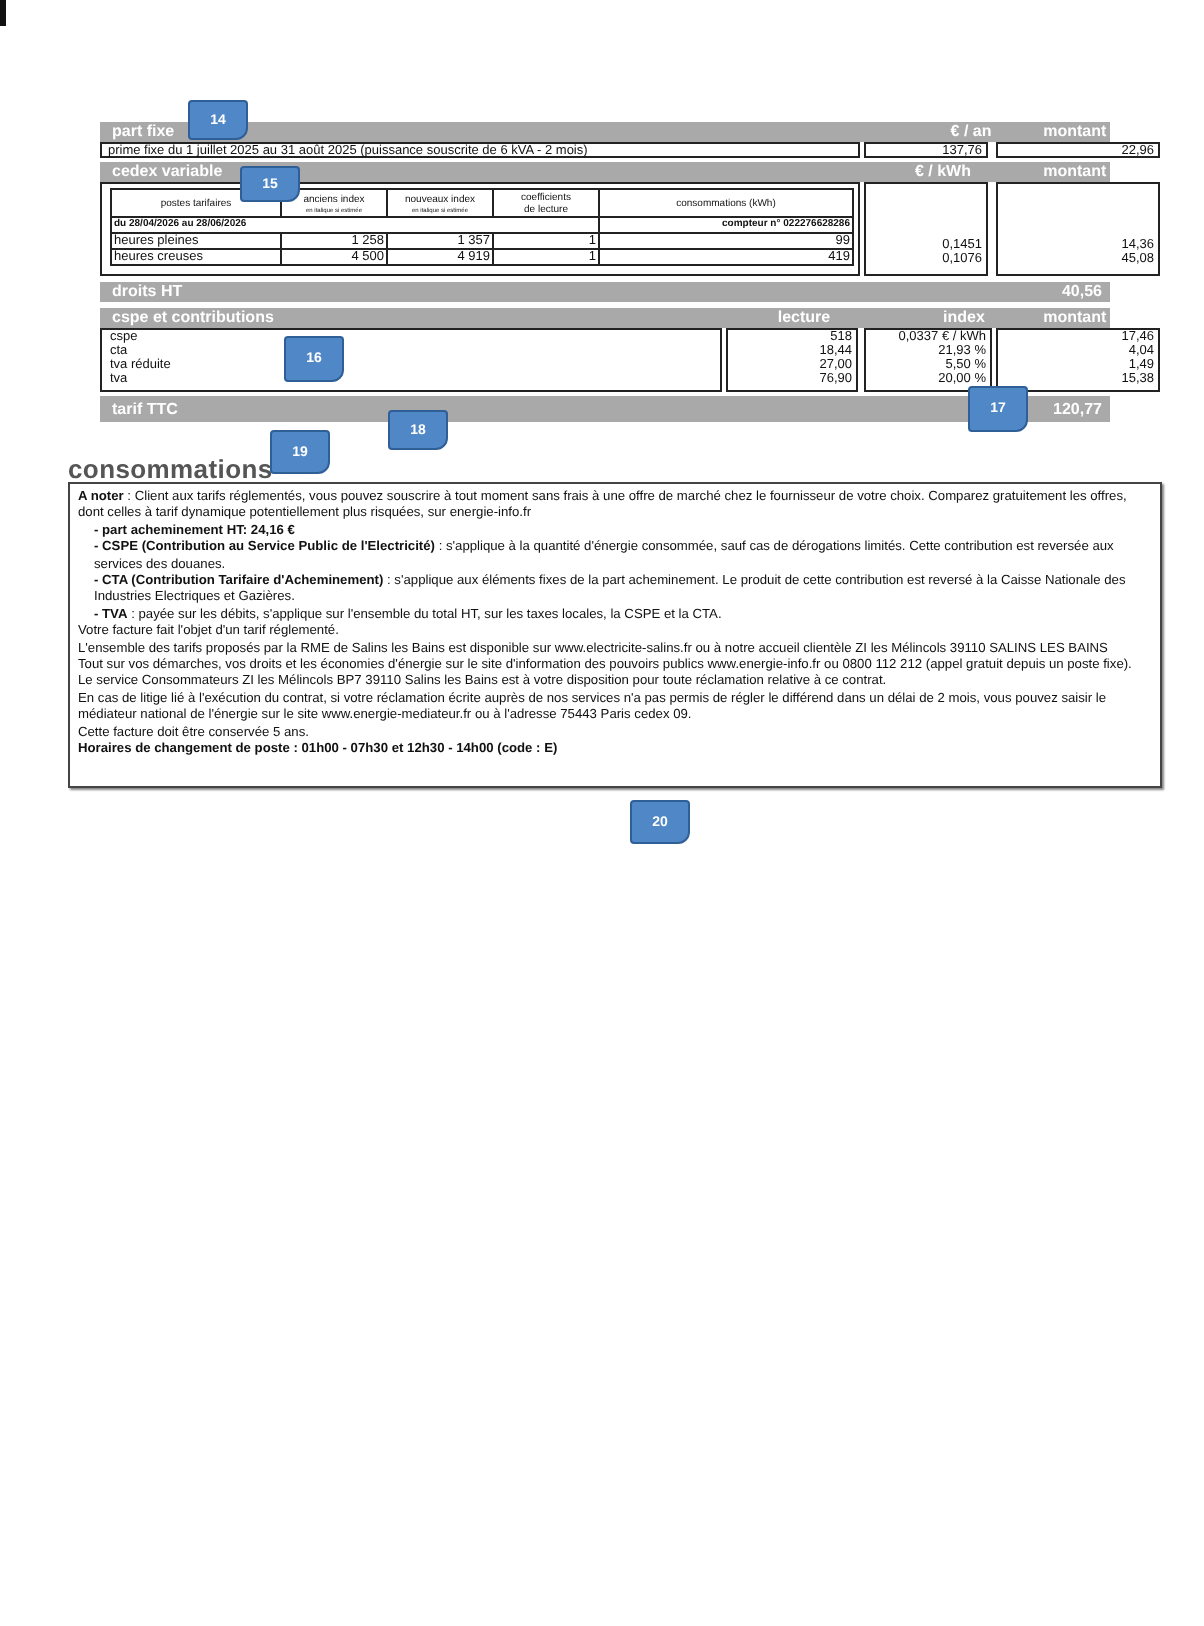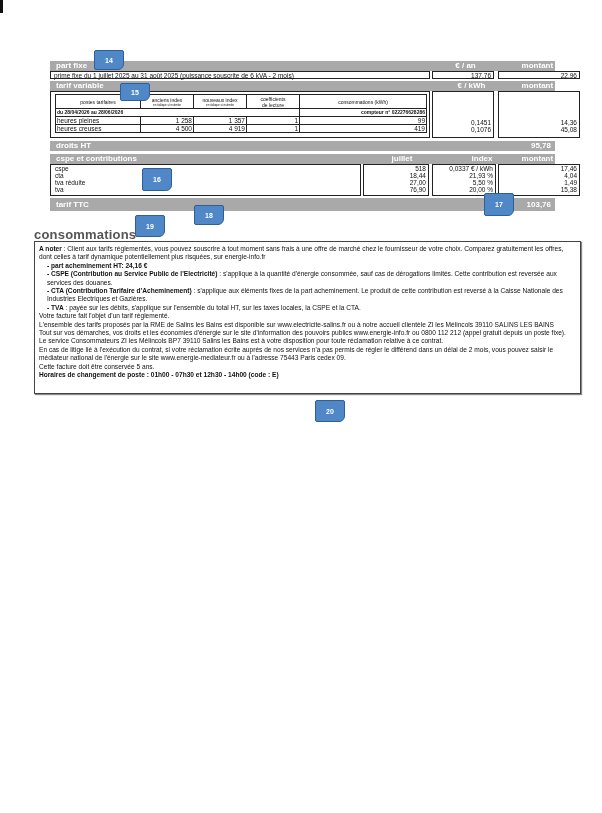--- a/index.html
+++ b/index.html
@@ -28,31 +28,31 @@
   .ind { padding-left:8px; }
   b { font-weight:bold; }
 </style>
 </head>
 <body>
 
 <div class="corner-mark"></div>
 
 <div class="section-bar" style="top:61px;">
   <span class="lbl">part fixe</span>
-  <span class="col" style="left:384px;width:63px;">€ / an</span>
+  <span class="col" style="left:404px;width:63px;">€ / an</span>
   <span class="col" style="left:462px;width:69px;">montant en €</span>
 </div>
 <div class="box t6" style="left:50px;top:71px;width:380px;height:8px;padding-left:3px;">
   <span>prime fixe du 1 juillet 2025 au 31 août 2025 (puissance souscrite de 6 kVA - 2 mois)</span>
 </div>
 <div class="box t6 r" style="left:432px;top:71px;width:62px;height:8px;padding-right:2px;">137,76</div>
 <div class="box t6 r" style="left:498px;top:71px;width:82px;height:8px;padding-right:2px;">22,96</div>
 
 <div class="section-bar" style="top:81px;">
-  <span class="lbl">tarif variable</span>
+  <span class="lbl">cedex variable</span>
   <span class="col" style="left:390px;width:63px;">€ / kWh</span>
   <span class="col" style="left:462px;width:69px;">montant en €</span>
 </div>
 <div class="box" style="left:50px;top:91px;width:380px;height:47px;"></div>
 <table class="idx" style="left:55px;top:94px;width:372px;">
   <tbody>
       <tr style="height:14px;">
     <td class="c" style="width:82px;"><span class="t5">postes tarifaires</span></td>
     <td class="c" style="width:50px;">
           <div class="t5">anciens index</div>
@@ -92,26 +92,26 @@
   <div>0,1451</div>
   <div>0,1076</div>
 </div>
 <div class="box t6 r" style="left:498px;top:91px;width:82px;height:47px;padding:27px 2px 0 0;">
   <div>14,36</div>
   <div>45,08</div>
 </div>
 
 <div class="section-bar" style="top:141px;">
   <span class="lbl">droits HT</span>
-  <span class="col r" style="right:4px;">95,78</span>
+  <span class="col r" style="right:4px;">40,56</span>
 </div>
 
 <div class="section-bar" style="top:154px;">
   <span class="lbl">cspe et contributions</span>
-  <span class="col" style="left:318px;width:68px;">juillet</span>
+  <span class="col" style="left:318px;width:68px;">lecture</span>
   <span class="col" style="left:398px;width:68px;">index</span>
   <span class="col" style="left:462px;width:69px;">montant en €</span>
 </div>
 <div class="box t6" style="left:50px;top:164px;width:311px;height:32px;padding-left:4px;">
   <div>cspe</div>
   <div>cta</div>
   <div>tva réduite</div>
   <div>tva</div>
 </div>
 <div class="box t6 r" style="left:363px;top:164px;width:66px;height:32px;padding-right:2px;">
@@ -128,21 +128,21 @@
 </div>
 <div class="box t6 r" style="left:498px;top:164px;width:82px;height:32px;padding-right:2px;">
   <div>17,46</div>
   <div>4,04</div>
   <div>1,49</div>
   <div>15,38</div>
 </div>
 
 <div class="section-bar" style="top:198px;height:13px;line-height:13px;">
   <span class="lbl" style="line-height:13px;">tarif TTC</span>
-  <span class="col r" style="right:4px;line-height:13px;">103,76</span>
+  <span class="col r" style="right:4px;line-height:13px;">120,77</span>
 </div>
 
 <div class="comm-title">consommations</div>
 <div class="comm-box">
   <p><b>A noter</b><span> : Client aux tarifs réglementés, vous pouvez souscrire à tout moment sans frais à une offre de marché chez le fournisseur de votre choix. Comparez gratuitement les offres, dont celles à tarif dynamique potentiellement plus risquées, sur energie-info.fr</span></p>
   <p class="ind"><b>- part acheminement HT: 24,16 €</b></p>
   <p class="ind"><b>- CSPE (Contribution au Service Public de l'Electricité)</b><span> : s'applique à la quantité d'énergie consommée, sauf cas de dérogations limités. Cette contribution est reversée aux services des douanes.</span></p>
   <p class="ind"><b>- CTA (Contribution Tarifaire d'Acheminement)</b><span> : s'applique aux éléments fixes de la part acheminement. Le produit de cette contribution est reversé à la Caisse Nationale des Industries Electriques et Gazières.</span></p>
   <p class="ind"><b>- TVA</b><span> : payée sur les débits, s'applique sur l'ensemble du total HT, sur les taxes locales, la CSPE et la CTA.</span></p>
   <p>Votre facture fait l'objet d'un tarif réglementé.</p>

